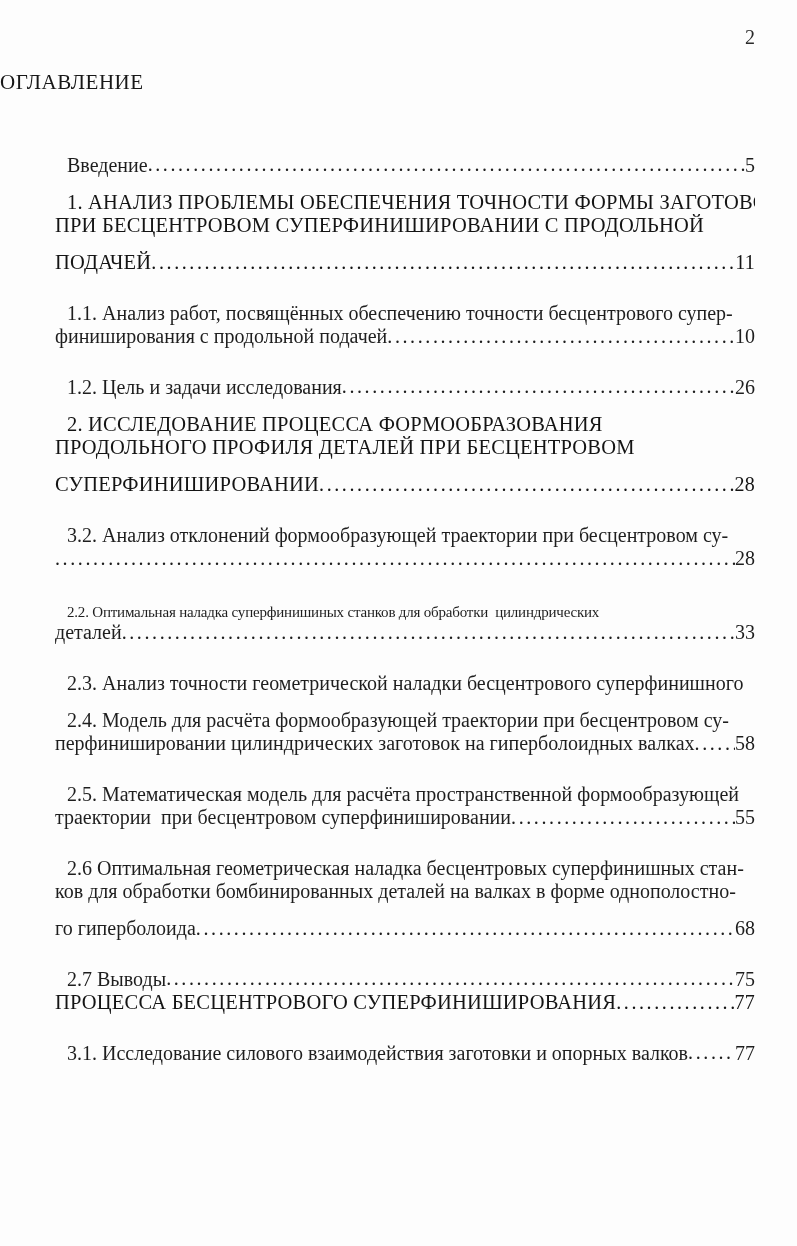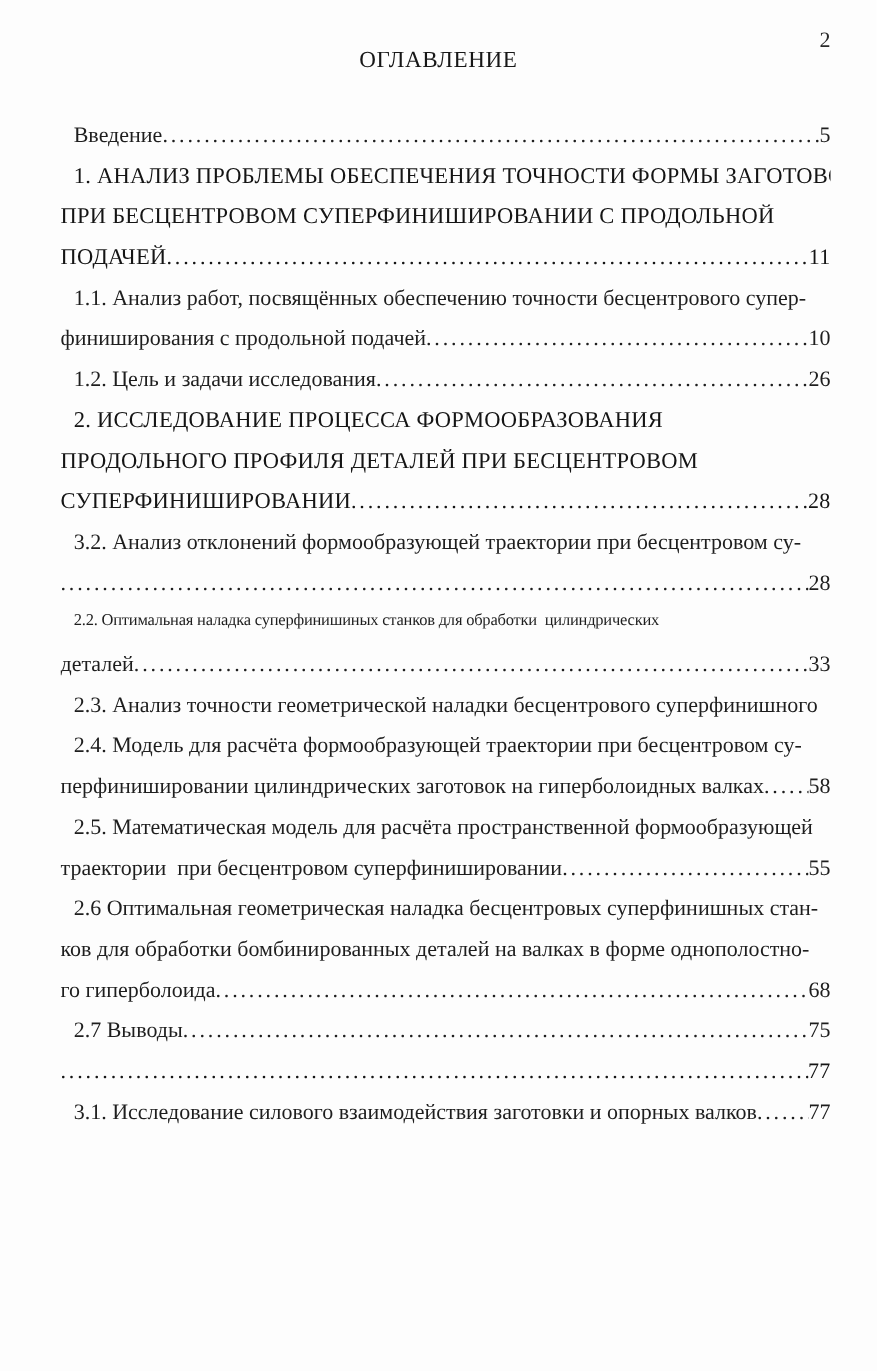--- a/index.html
+++ b/index.html
@@ -18,39 +18,38 @@
     box-sizing: border-box;
   }
   .page-number {
     position: absolute;
     top: 26px;
     right: 42px;
     font-size: 20px;
     color: #2a2a2a;
   }
   .doc-title {
-    margin-top: 42px;
-    text-align: center;
+    margin-top: 70px;
     font-size: 21px;
     letter-spacing: 0.5px;
     line-height: 24px;
     color: #171717;
   }
   .toc {
     margin: 46px 42px 0 55px; 
   }
   .toc-line {
     display: flex;
     align-items: baseline;
     height: 37px;
     font-size: 20px;
     white-space: pre;
     overflow: hidden;
   }
-  .toc-line.indent { padding-left: 12px; }
+  .toc-line.indent { padding-left: 12px; align-items: flex-end; }
   .toc-line.caps {
     font-size: 20.5px;
     letter-spacing: 0.2px;
     color: #141414;
   }
   .toc-line.condensed {
     font-size: 15px;
     letter-spacing: -0.2px;
   }
   .toc-text { flex: 0 0 auto; }
@@ -187,20 +186,21 @@
     <span class="toc-text">го гиперболоида</span>
     <span class="toc-leader"></span>
     <span class="toc-pagenum">68</span>
   </div>
       <div class="toc-line indent">
     <span class="toc-text">2.7 Выводы</span>
     <span class="toc-leader"></span>
     <span class="toc-pagenum">75</span>
   </div>
       <div class="toc-line caps">
+    <span class="toc-text">ПРОЦЕССА БЕСЦЕНТРОВОГО СУПЕРФИНИШИРОВАНИЯ</span>
     <span class="toc-leader"></span>
     <span class="toc-pagenum">77</span>
   </div>
       <div class="toc-line indent">
     <span class="toc-text">3.1. Исследование силового взаимодействия заготовки и опорных валков</span>
     <span class="toc-leader"></span>
     <span class="toc-pagenum">77</span>
   </div>
     </div>
 </div>

